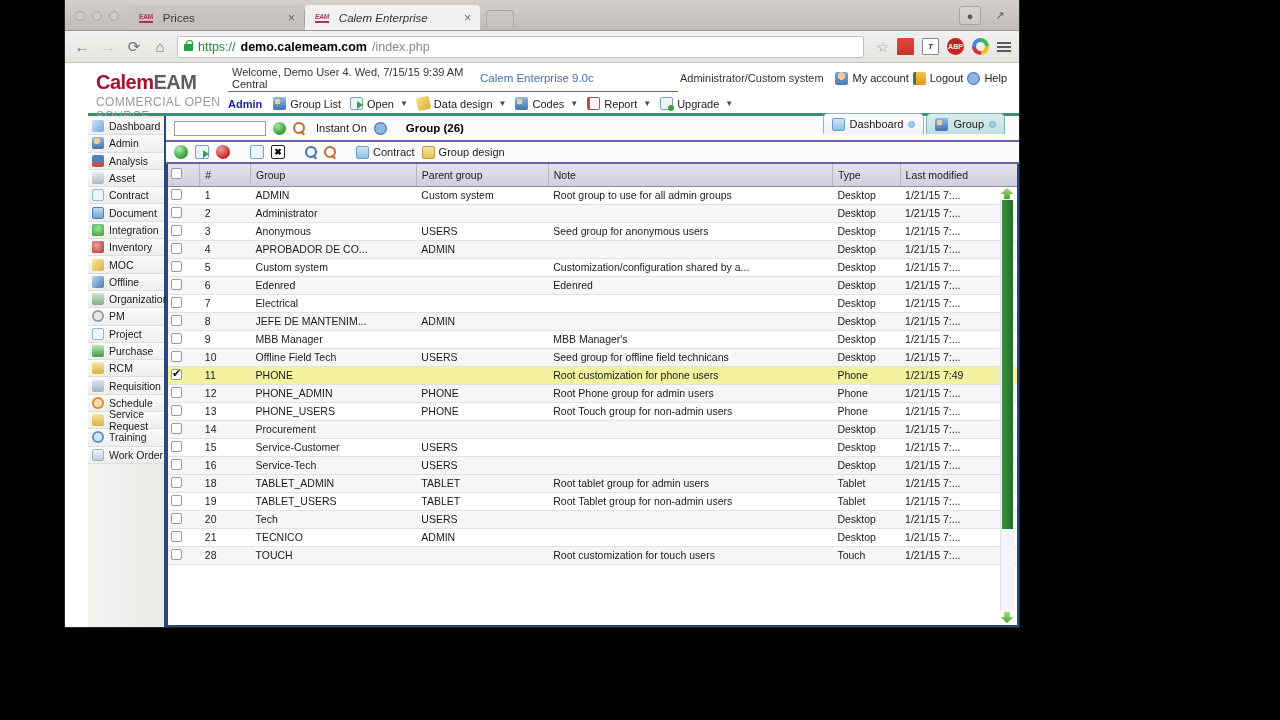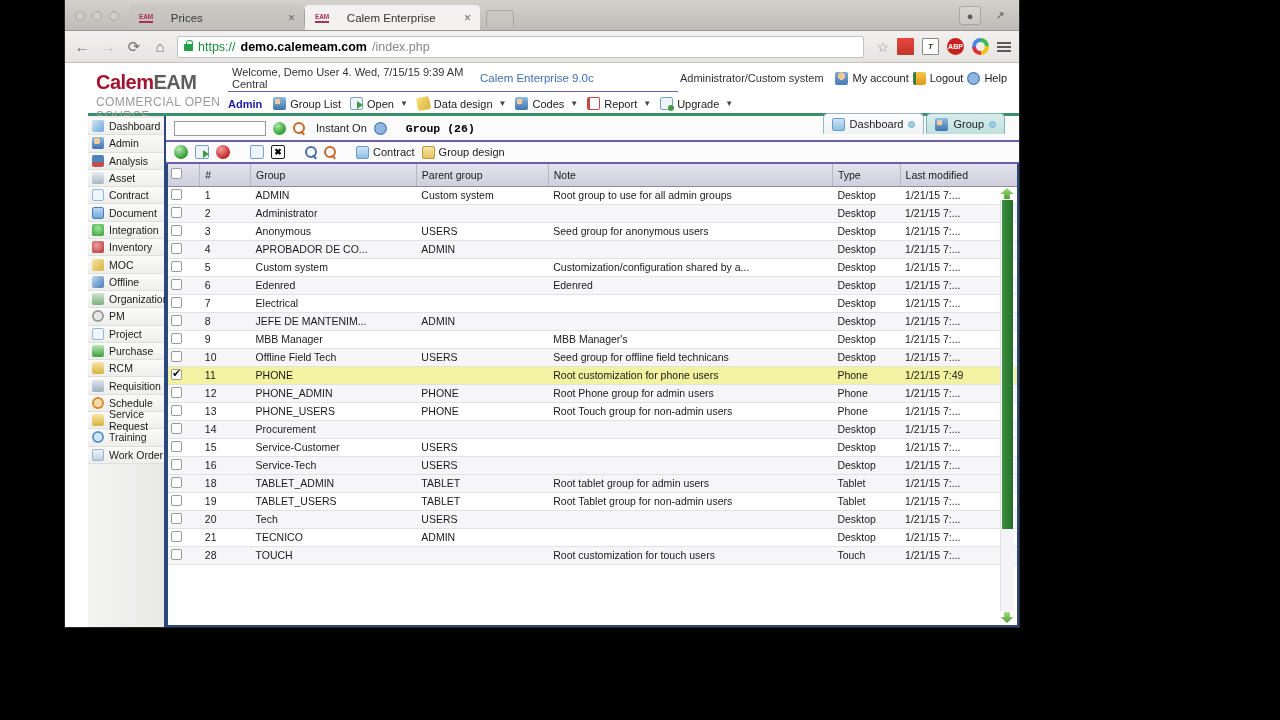--- a/index.html
+++ b/index.html
@@ -28,28 +28,28 @@
     display: flex; align-items: flex-end;
     padding-left: 6px;
     position: relative;
     border-bottom: 1px solid #9a9691;
   }
   .winbuttons { display: flex; align-items: center; gap: 7px; padding: 0 10px 9px 4px; }
   .winbtn { width: 10px; height: 10px; border-radius: 50%; background: #cfcbc7; border: 1px solid #a9a5a1; }
 
   .tab {
     height: 25px; display: flex; align-items: center;
-    padding: 0 6px 0 10px; gap: 18px;
+    padding: 0 6px 0 10px; gap: 10px;
     font-size: 11.5px; color: #333;
     border-top-left-radius: 4px; border-top-right-radius: 4px;
     max-width: 200px; min-width: 175px;
     position: relative;
   }
   .tab.inactive { background: linear-gradient(#cbc7c3,#c2beba); color:#3a3a3a; }
-  .tab.active { background: #f2f1ef; }
+  .tab.active { background: #f2f1ef; font-style: italic; }
   .tab .favicon {
     font-size: 6.5px; font-weight: bold; color: #a8325c;
     border-bottom: 2px solid #a8325c;
     letter-spacing: -0.2px; line-height: 8px;
     font-family: "Liberation Sans", sans-serif;
   }
   .tab .tabtitle { flex: 1; white-space: nowrap; overflow: hidden; text-overflow: ellipsis; }
   .tab .tabclose { font-size: 12px; color: #666; padding: 0 3px; line-height: 1; }
   .tab-sep { width: 1px; height: 16px; background: #a7a39f; margin-bottom: 4px; }
   .newtab {
@@ -160,21 +160,21 @@
   .filterrow { height: 26px; display:flex; align-items:center; gap:7px; padding: 0 8px;
      border-bottom: 2px solid #6a5fa8; background:#fbfbfb; }
   .qinput { width: 92px; height: 15px; border: 1px solid #9a9a9a; background:#fff; }
   .rnd { width:13px;height:13px;border-radius:50%; flex:none; }
   .rnd.green { background: radial-gradient(circle at 35% 30%, #a9e8a9, #2f9b2f 70%); }
   .mag { width:12px;height:12px; position:relative; flex:none; }
   .mag::before{content:'';position:absolute;left:0;top:0;width:8px;height:8px;border:2px solid #c46a2a;border-radius:50%;}
   .mag::after{content:'';position:absolute;right:0;bottom:0;width:5px;height:2px;background:#c46a2a;transform:rotate(45deg);}
   .mag.blue::before{border-color:#4a6fa8;} .mag.blue::after{background:#4a6fa8;}
   .instant { font-size: 11px; color: #222; margin-left: 4px; }
-  .grouptitle { font-size: 11.5px; font-weight: bold; color: #000; margin-left: 12px; font-family: Liberation Mono, monospace; }
+  .grouptitle { font-size: 11.5px; font-weight: bold; color: #000; margin-left: 12px; }
 
   
   .toolbar { height: 22px; display:flex; align-items:center; gap:7px; padding: 0 8px;
     border-bottom: 2px solid #6a5fa8; background:#fbfbfb; }
   .tb { width:14px;height:14px;flex:none;border-radius:2px;display:flex;align-items:center;justify-content:center;font-size:9px;color:#fff;}
   .tb.add { border-radius:50%; background: radial-gradient(circle at 35% 30%, #b5ebb5, #2f9b2f 72%); }
   .tb.del { border-radius:50%; background: radial-gradient(circle at 35% 30%, #f2a0a0, #c02222 72%); }
   .tb.copy { background:#eef4fb;border:1px solid #7aa0c4; position:relative;}
   .tb.copy::after{content:'';position:absolute;right:-1px;bottom:0;width:0;height:0;border-left:6px solid #3f9e3f;border-top:4px solid transparent;border-bottom:4px solid transparent;}
   .tb.refresh { background:#eef4fb;border:1px solid #7aa0c4; }

